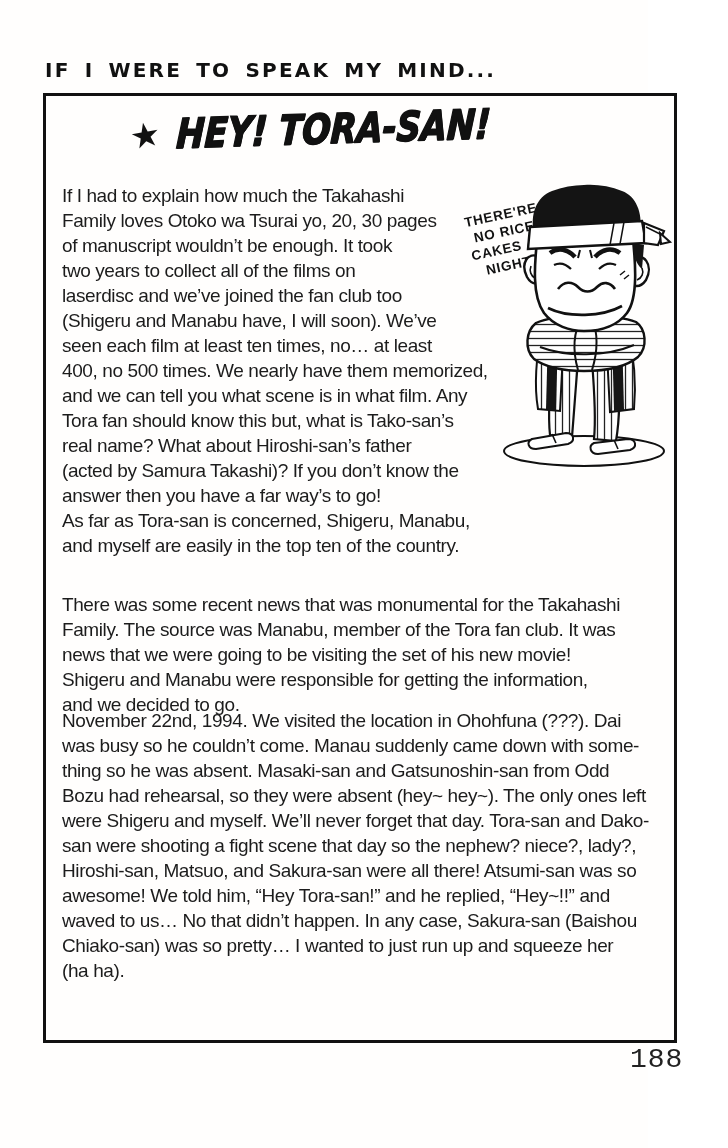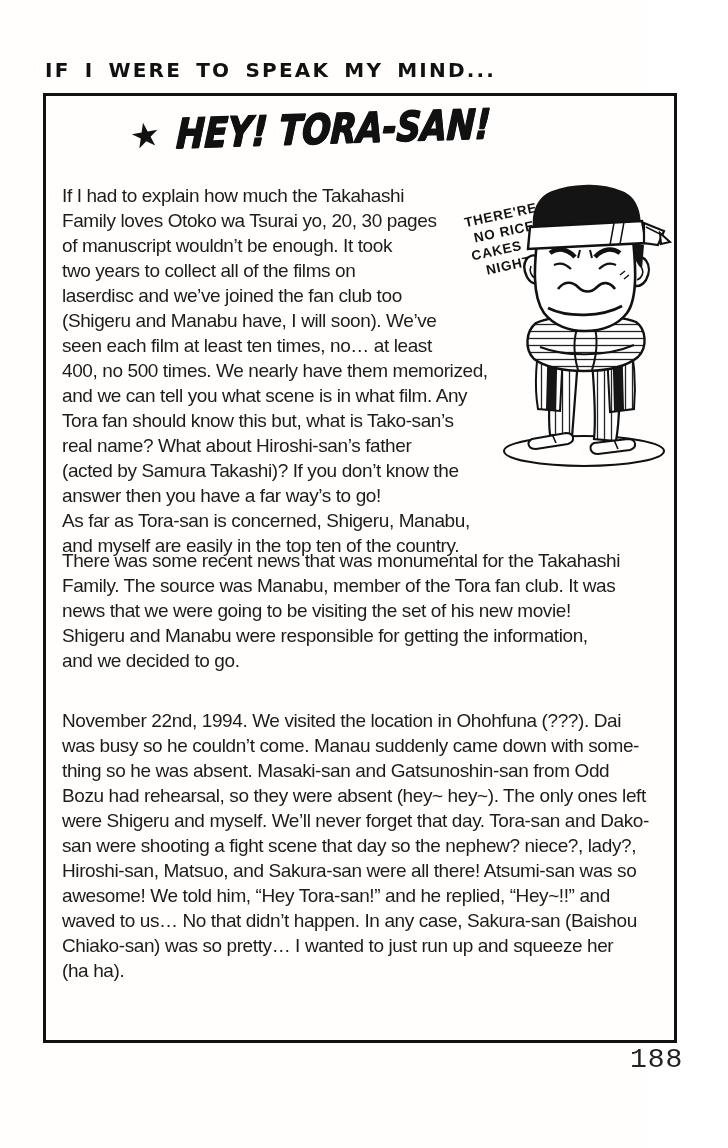--- a/index.html
+++ b/index.html
@@ -84,21 +84,21 @@
   .para {
     position: absolute;
     margin: 0;
     white-space: pre;
     font-size: 19px;
     line-height: 25px;
     letter-spacing: -0.4px;
     color: #1c1c1c;
   }
   .para-1 { left: 16px; top: 87px; }
-  .para-2 { left: 16px; top: 452px; }
+  .para-2 { left: 16px; top: 496px; }
   .para-3 { left: 16px; top: 612px; }
 
   
   .speech-text {
     position: absolute; left: 404px; top: 110px;
     width: 112px;
     transform: rotate(-12deg);
     transform-origin: 50% 50%;
     font-family: "Liberation Sans", sans-serif;
     font-weight: bold;

